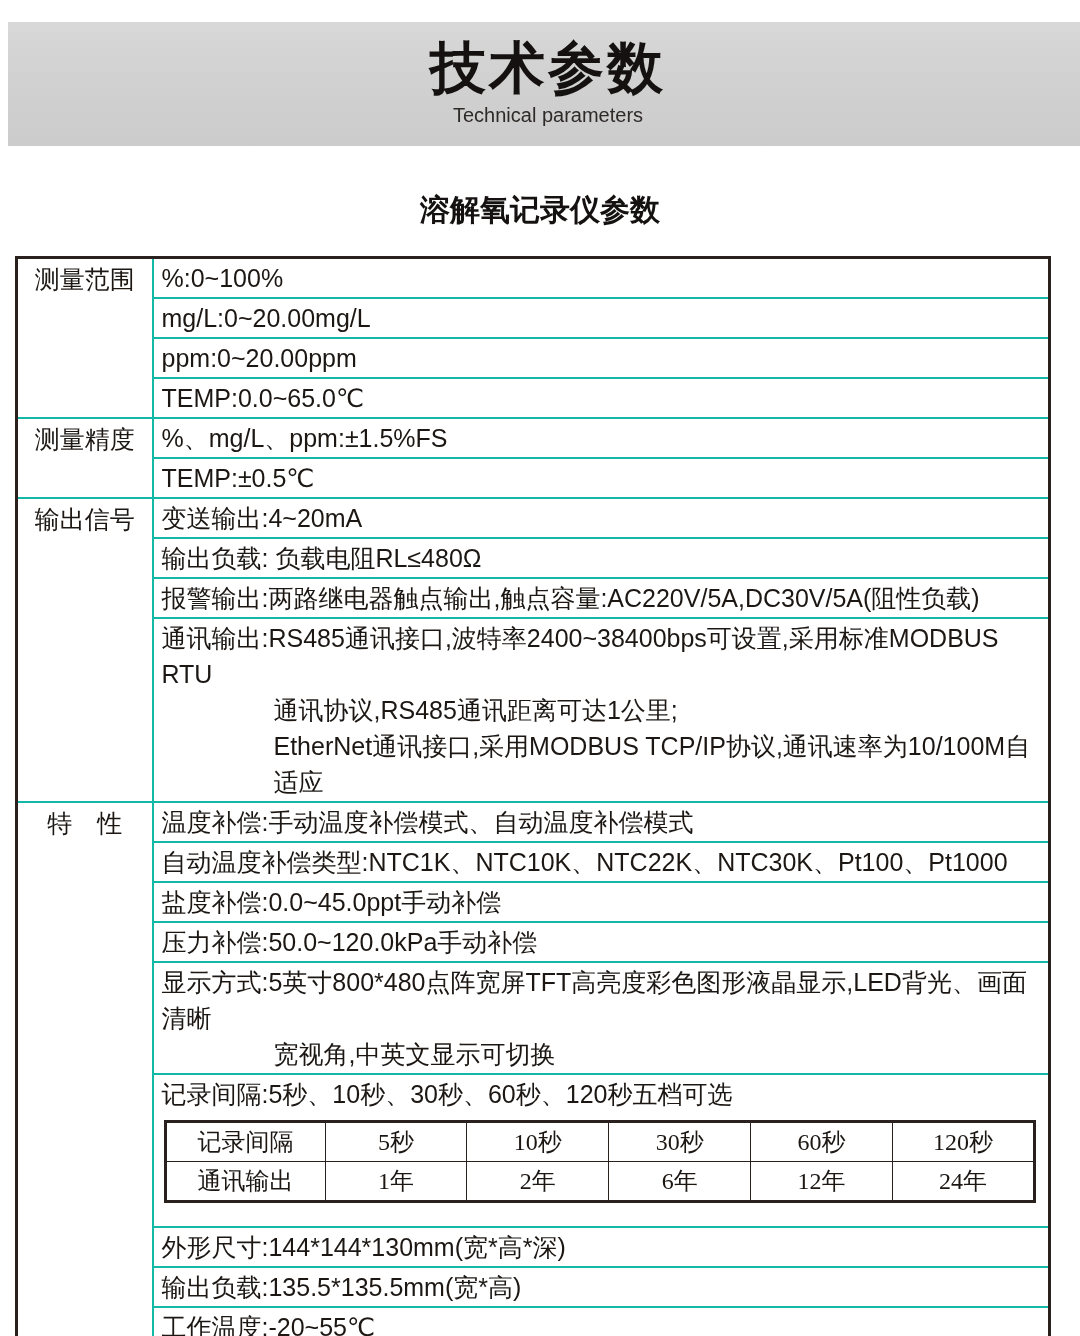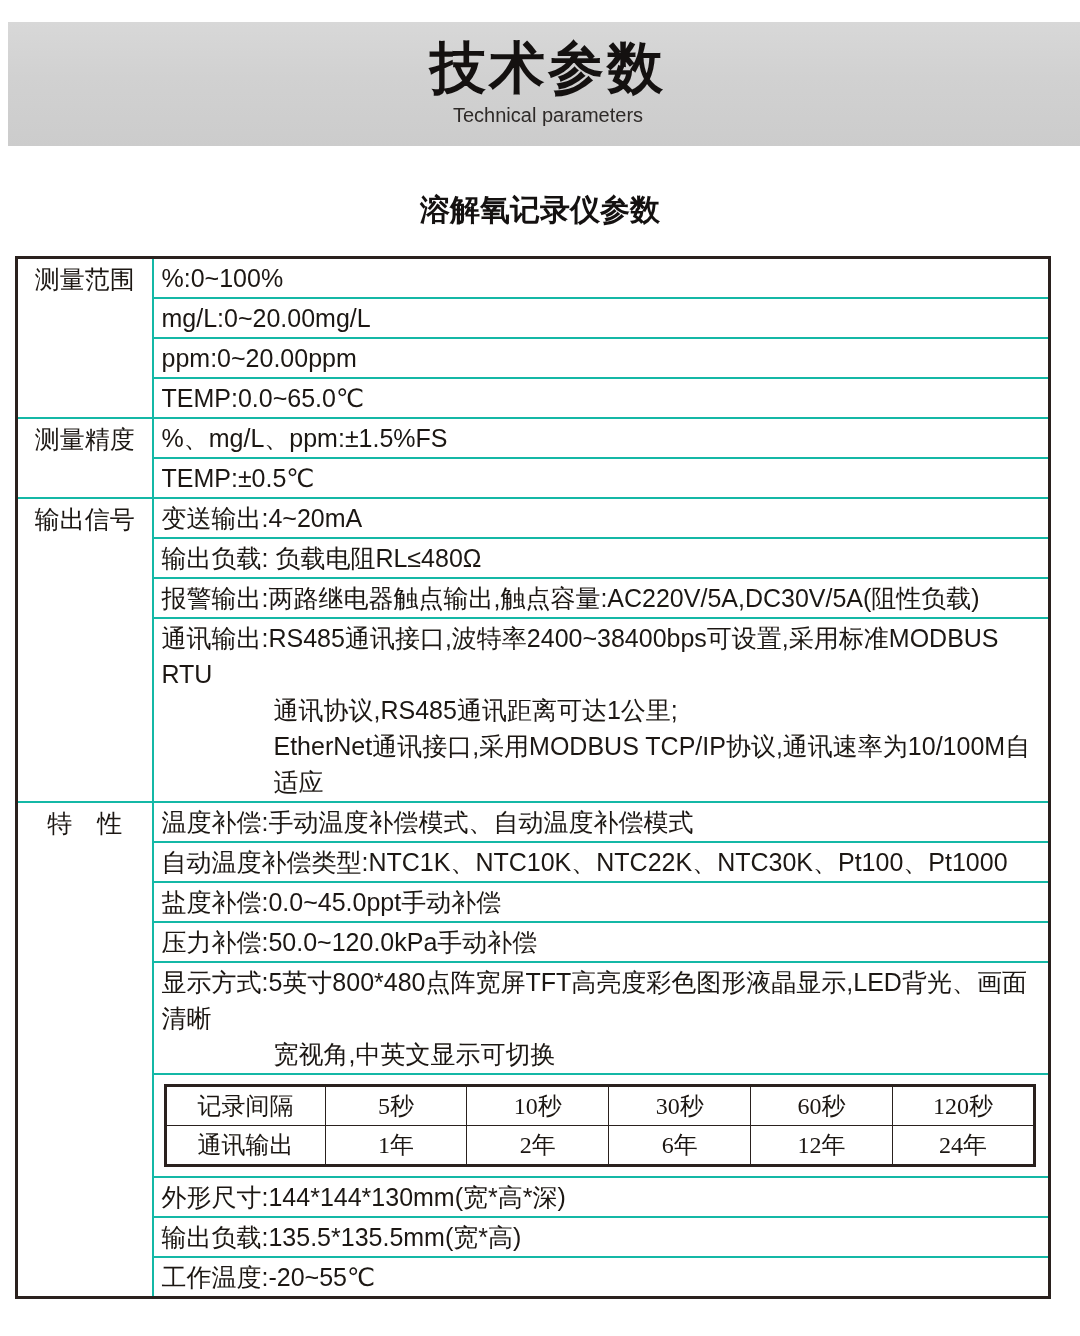--- a/index.html
+++ b/index.html
@@ -47,21 +47,21 @@
   td.value{
     padding:1px 6px 1px 8px;
     line-height:36px;
   }
   td.value .line{line-height:36px;min-height:36px;}
   .cont{padding-left:112px;}
   
   table.record{
     border-collapse:collapse;table-layout:fixed;
     width:calc(100% - 8px);
-    margin:8px 2px 8px 2px;
+    margin:8px 2px 22px 2px;
     border:3px solid #2a211e;
     font-family:"Liberation Serif","DejaVu Serif",serif;
     font-size:24px;text-align:center;
   }
   table.record td{
     border:1.5px solid #2a211e;
     height:38px;line-height:38px;
     padding:0;vertical-align:middle;
   }
 </style>
@@ -162,20 +162,21 @@
         </td>
     </tr>
     <tr>
       <td class="value">
         <div class="line">显示方式:5英寸800*480点阵宽屏TFT高亮度彩色图形液晶显示,LED背光、画面清晰</div>
         <div class="line cont">宽视角,中英文显示可切换</div>
       </td>
     </tr>
     <tr>
       <td class="value">
+        <div class="line">记录间隔:5秒、10秒、30秒、60秒、120秒五档可选</div>
 
         <table class="record">
           <colgroup>
               <col style="width:160px">
               <col>
               <col>
               <col>
               <col>
               <col>
             </colgroup>

